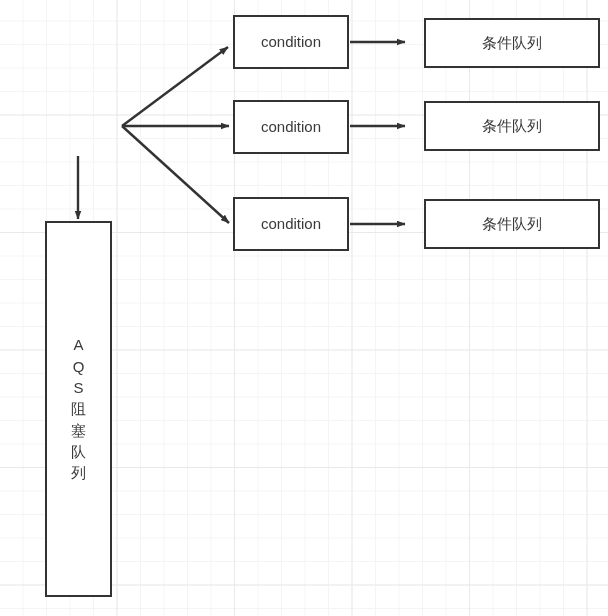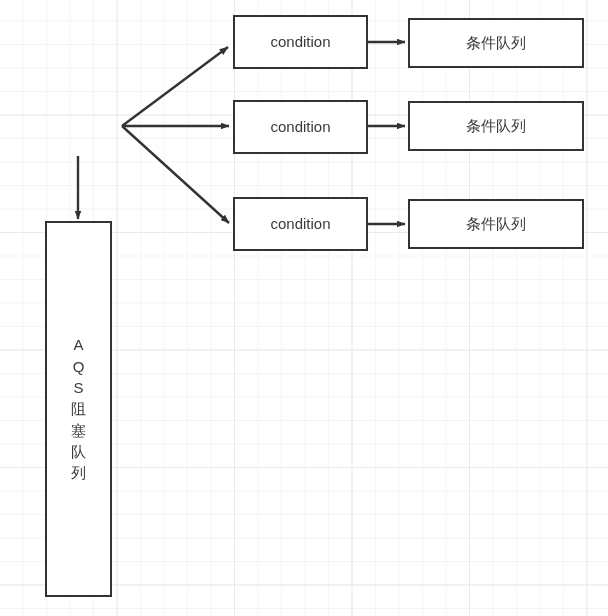--- a/index.html
+++ b/index.html
@@ -40,27 +40,27 @@
   .node-label {
     display: block;
     text-align: center;
     line-height: 1.1;
     white-space: nowrap;
     color: #3a3a3a;
   }
   .lock-box { left: 36px; top: 97px; width: 85px; height: 59px; }
   .lock-box .node-label { font-size: 16px; }
 
-  .cond-box { left: 233px; width: 135px; height: 54px; justify-content: center; }
+  .cond-box { left: 233px; width: 116px; height: 54px; justify-content: center; }
   .cond-box .node-label { font-size: 15px; }
   .cond-1 { top: 15px; }
   .cond-2 { top: 100px; }
   .cond-3 { top: 197px; }
 
-  .queue-box { left: 408px; width: 176px; height: 50px; }
+  .queue-box { left: 424px; width: 176px; height: 50px; }
   .queue-box .node-label { font-size: 15px; }
   .queue-1 { top: 18px; }
   .queue-2 { top: 101px; }
   .queue-3 { top: 199px; }
 
   .aqs-box {
     left: 45px; top: 221px; width: 67px; height: 376px;
     align-items: center; justify-content: center;
   }
   .aqs-box .node-label {

